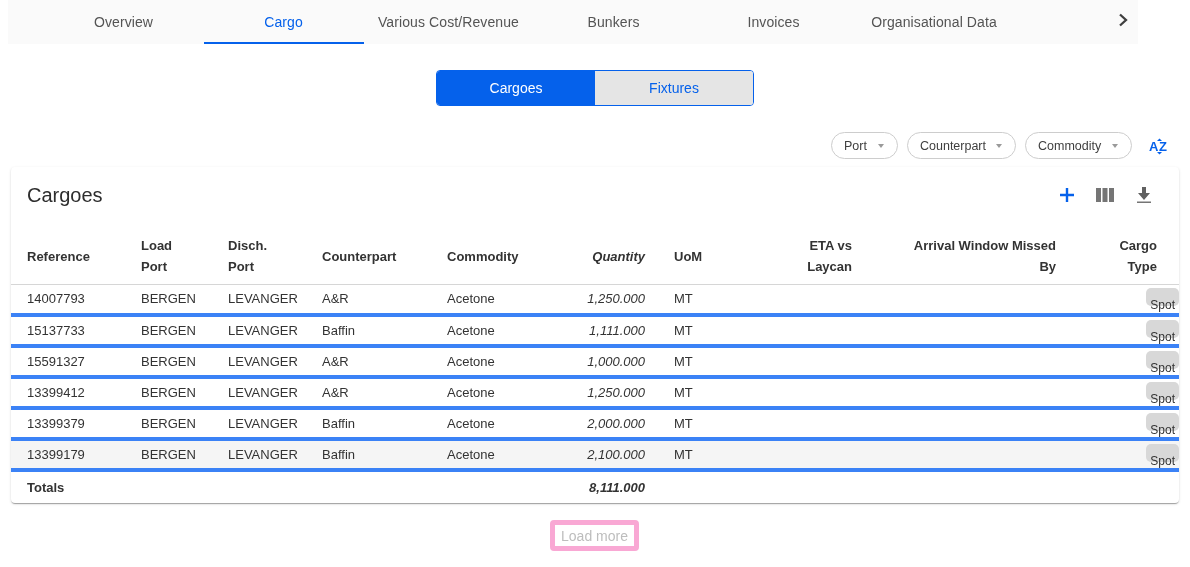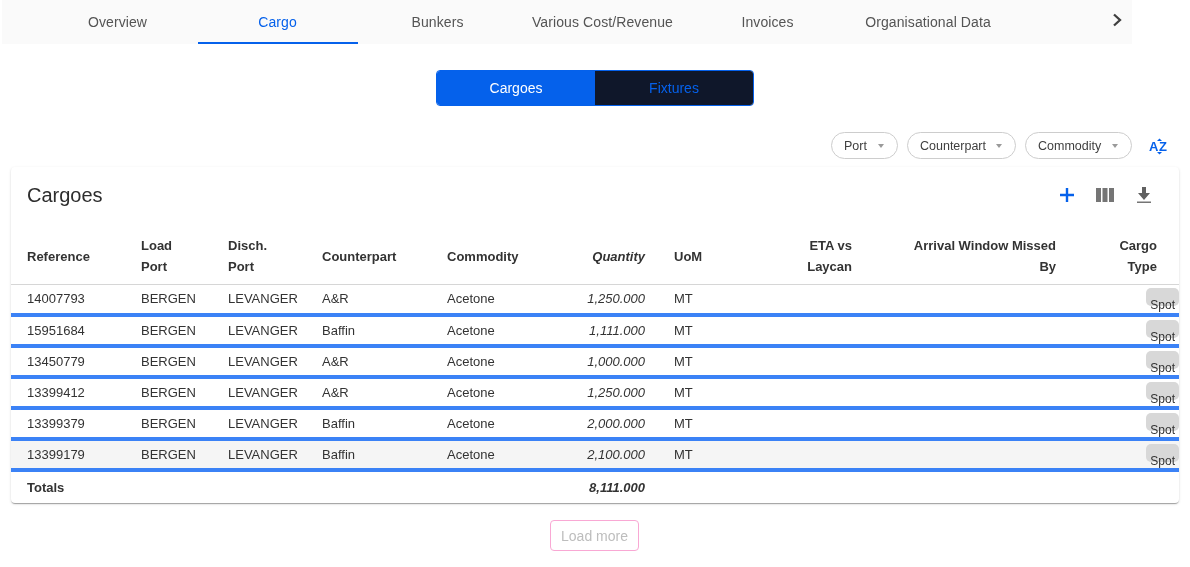--- a/index.html
+++ b/index.html
@@ -1,31 +1,31 @@
 <!DOCTYPE html>
 <html><head>
 <meta charset="utf-8">
 <style>
 * { margin:0; padding:0; box-sizing:border-box; }
 html,body { width:1190px; height:567px; background:#fff; font-family:"Liberation Sans", sans-serif; overflow:hidden; }
 body { position:relative; }
 
 
-.tabbar { position:absolute; left:2px; top:0; width:1130px; height:44px; background:#fafafa; display:flex; }
+.tabbar { position:absolute; left:8px; top:0; width:1130px; height:44px; background:#fafafa; display:flex; }
 .tabs { position:absolute; left:35.5px; top:0; height:44px; display:flex; }
 .tab { display:flex; align-items:center; justify-content:center; font-size:14px; font-weight:500; color:#545454; letter-spacing:.1px; position:relative; }
 .tab.active { color:#0561eb; }
 .tab.active::after { content:""; position:absolute; left:0; right:0; bottom:0; height:2px; background:#0561eb; }
 .tab-chev { position:absolute; right:4px; top:0; width:24px; height:44px; display:flex; align-items:flex-start; justify-content:center; padding-top:8px; }
 
 
 .toggle { position:absolute; left:436px; top:70px; width:318px; height:36px; display:flex; border:1px solid #0561eb; border-radius:4px; overflow:hidden; }
 .toggle .tbtn { flex:1; display:flex; align-items:center; justify-content:center; font-size:14px; }
 .toggle .tbtn.on { background:#0561eb; color:#fff; }
-.toggle .tbtn.off { background:#0f172a; color:#0561eb; }
+.toggle .tbtn.off { background:#e5e5e5; color:#0561eb; }
 
 
 .filters { position:absolute; left:0; top:132px; width:1169px; height:27px; display:flex; justify-content:flex-end; align-items:center; }
 .chip { height:27px; border:1px solid #cdcdcd; border-radius:14px; background:#fff; display:flex; align-items:center; padding:0 13px 0 12px; margin-left:9px; font-size:12.5px; color:#3f3f3f; }
 .chip .arr { width:0; height:0; border-left:3.5px solid transparent; border-right:3.5px solid transparent; border-top:4.5px solid #9a9a9a; margin-left:auto; margin-top:1px; }
 .azwrap { width:20px; height:20px; margin-left:17px; }
 
 
 .card { position:absolute; left:11px; top:167px; width:1168px; height:336px; background:#fff; border-radius:4px;
   box-shadow:0px 2px 1px -1px rgba(0,0,0,0.2), 0px 1px 1px 0px rgba(0,0,0,0.14), 0px 1px 3px 0px rgba(0,0,0,0.12); }
@@ -44,31 +44,31 @@
 tbody td { border-bottom:4px solid #3b82f6; }
 tbody tr.gray { background:#f5f5f5; }
 tfoot tr { height:32px; }
 tfoot td { font-weight:bold; }
 .al { text-align:left; padding-left:16px; }
 .ar { text-align:right; padding-right:13px;font-style:italic; }
 .ac { text-align:right; }
 .spotchip { display:inline-block; position:relative; top:1px; background:#d8d8d8; color:#333; font-size:12px; line-height:18px; height:18px; padding:8px 4px; border-radius:5px; margin-left:7px; }
 
 
-.loadmore { position:absolute; left:550px; top:520px; width:89px; height:31px; border:1px solid #f9a8d4; border-radius:4px; background:#fff; color:#bdbdbd; font-size:14px; font-family:"Liberation Sans", sans-serif; display:flex; align-items:center; justify-content:center; }
+.loadmore { position:absolute; left:550px; top:520px; width:89px; height:31px; border:5px solid #f9a8d4; border-radius:4px; background:#fff; color:#bdbdbd; font-size:14px; font-family:"Liberation Sans", sans-serif; display:flex; align-items:center; justify-content:center; }
 </style>
 </head>
 <body>
 
 <div class="tabbar">
   <div class="tabs">
     <div class="tab" style="width:160px">Overview</div>
     <div class="tab active" style="width:160px">Cargo</div>
+    <div class="tab" style="width:170px">Various Cost/Revenue</div>
     <div class="tab" style="width:160px">Bunkers</div>
-    <div class="tab" style="width:170px">Various Cost/Revenue</div>
     <div class="tab" style="width:160px">Invoices</div>
     <div class="tab" style="width:161px">Organisational Data</div>
   </div>
   <div class="tab-chev">
     <svg width="24" height="24" viewBox="0 0 24 24">
         <path d="M10 6.5 L16 12 L10 17.5" fill="none" stroke="#3f3f3f" stroke-width="2.3"></path>
       </svg>
   </div>
 </div>
 
@@ -149,33 +149,33 @@
           <td class="al">LEVANGER</td>
           <td class="al">A&amp;R</td>
           <td class="al">Acetone</td>
           <td class="ar">1,250.000</td>
           <td class="al">MT</td>
           <td></td>
           <td></td>
           <td class="ac"><span class="spotchip">Spot</span></td>
       </tr>
       <tr>
-        <td class="al">15951684</td>
+        <td class="al">15137733</td>
           <td class="al">BERGEN</td>
           <td class="al">LEVANGER</td>
           <td class="al">Baffin</td>
           <td class="al">Acetone</td>
           <td class="ar">1,111.000</td>
           <td class="al">MT</td>
           <td></td>
           <td></td>
           <td class="ac"><span class="spotchip">Spot</span></td>
       </tr>
       <tr>
-        <td class="al">13450779</td>
+        <td class="al">15591327</td>
           <td class="al">BERGEN</td>
           <td class="al">LEVANGER</td>
           <td class="al">A&amp;R</td>
           <td class="al">Acetone</td>
           <td class="ar">1,000.000</td>
           <td class="al">MT</td>
           <td></td>
           <td></td>
           <td class="ac"><span class="spotchip">Spot</span></td>
       </tr>

